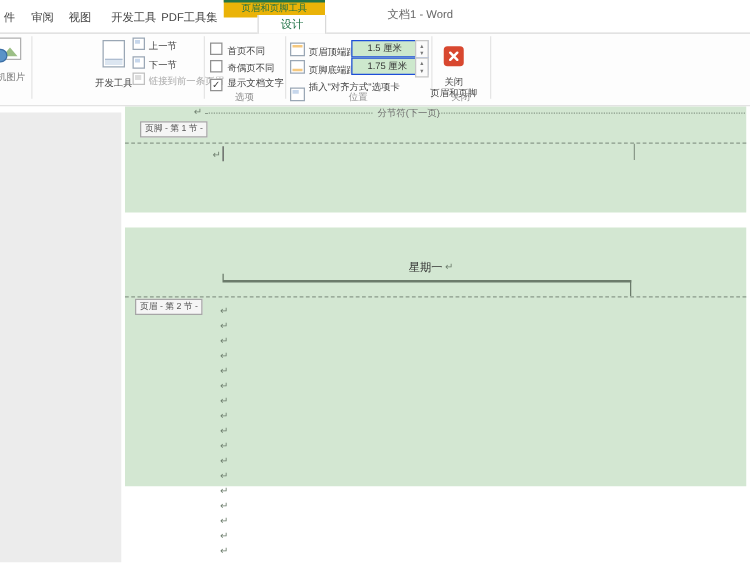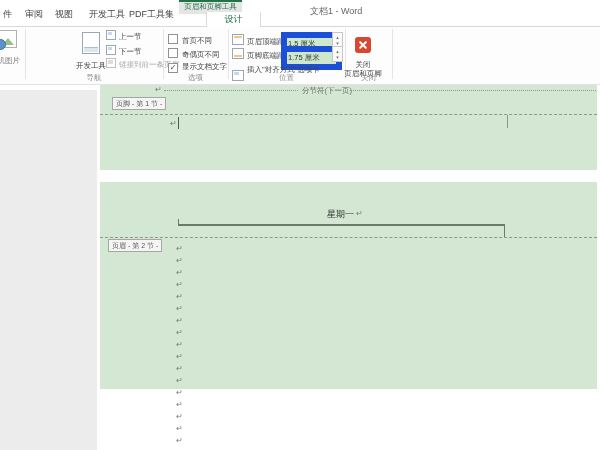--- a/index.html
+++ b/index.html
@@ -3,21 +3,21 @@
 <meta charset="utf-8">
 <style>
   html,body{margin:0;padding:0;background:#fff;}
   body{width:600px;height:450px;font-family:"Liberation Sans",sans-serif;overflow:hidden;position:relative;-webkit-font-smoothing:antialiased;}
   .app{position:absolute;inset:0;overflow:hidden;background:#fff;}
 
   
   .tabstrip{position:absolute;left:0;top:0;width:600px;height:26px;background:#fff;border-bottom:1px solid #d9d9d9;z-index:3;}
   .tab{position:absolute;top:8px;font-size:9px;color:#444;white-space:nowrap;cursor:default;}
   .title{position:absolute;left:310px;top:5px;font-size:9px;color:#666;white-space:nowrap;}
-  .ctx-header{position:absolute;left:179px;top:0;width:63px;height:12px;background:#e5e5e5;border-top:2px solid #217346;color:#1e7145;font-size:7.5px;line-height:10px;text-align:center;white-space:nowrap;z-index:4;}
+  .ctx-header{position:absolute;left:179px;top:0;width:81px;height:12px;background:#eab308;border-top:2px solid #217346;color:#1e7145;font-size:7.5px;line-height:10px;text-align:center;white-space:nowrap;z-index:4;}
   .active-tab{position:absolute;left:184px;top:12px;width:53px;height:15px;background:#fff;border-left:1px solid #d9d9d9;border-right:1px solid #d9d9d9;color:#1e7145;font-size:9px;line-height:15px;text-align:center;z-index:5;margin-left:22px;}
 
   
   .ribbon{position:absolute;left:0;top:27px;width:600px;height:57px;background:#fdfdfd;border-bottom:1px solid #e3e3e3;z-index:2;}
   .vsep{position:absolute;top:2px;height:50px;width:1px;background:#e5e5e5;}
   .grouplabel{position:absolute;bottom:1px;font-size:7.5px;color:#8a8a8a;text-align:center;white-space:nowrap;}
 
   .bigbtn{position:absolute;top:3px;width:40px;height:48px;text-align:center;cursor:default;}
   .bigbtn .lbl{display:block;margin-top:3px;font-size:7.5px;color:#444;white-space:nowrap;}
   .bigbtn.disabled .lbl{color:#a9a9a9;}
@@ -35,21 +35,21 @@
   .mini-icon.link::after{background:#dddddd;width:5px;height:4px;}
 
   .chkrow{position:absolute;left:168px;height:11px;font-size:7.5px;color:#444;white-space:nowrap;cursor:default;}
   .chk{display:inline-block;width:8px;height:8px;border:1px solid #919191;background:#fff;vertical-align:-1px;margin-right:4px;font-size:8px;line-height:8px;text-align:center;color:#444;}
 
   .posrow{position:absolute;left:232px;height:12px;font-size:7.5px;color:#444;white-space:nowrap;cursor:default;}
   .pos-icon{display:inline-block;width:10px;height:9px;border:1px solid #9aa7b5;background:#fff;position:relative;vertical-align:-1px;margin-right:3px;}
   .pos-icon.top::after{content:"";position:absolute;left:1px;right:1px;top:1px;height:2px;background:#f5c87e;}
   .pos-icon.bot::after{content:"";position:absolute;left:1px;right:1px;bottom:1px;height:2px;background:#f5c87e;}
   .pos-icon.tab::after{content:"";position:absolute;left:1px;top:1px;width:5px;height:3px;background:#c7d7ec;}
-  .valuebox{position:absolute;top:-2px;width:48px;height:12px;background:#cde8cd;border:6px solid #1d4ed8;font-size:7.5px;line-height:12px;padding-left:1px;color:#333;}
+  .valuebox{position:absolute;top:-2px;width:48px;height:12px;background:#cde8cd;border:1px solid #1d4ed8;font-size:7.5px;line-height:12px;padding-left:12px;color:#333;}
   .spinner{position:absolute;top:-2px;width:9px;height:14px;border:1px solid #c6c6c6;background:#fafafa;display:flex;flex-direction:column;align-items:center;justify-content:center;}
   .spinner span{font-size:5px;line-height:6px;color:#777;}
 
   .closebtn{position:absolute;left:340px;top:10px;width:46px;text-align:center;cursor:default;}
   .xicon{position:relative;display:inline-block;width:16px;height:16px;background:#d8472f;border-radius:3px;}
   .xicon::before,.xicon::after{content:"";position:absolute;left:3px;top:7px;width:10px;height:2px;background:#fff;border-radius:1px;}
   .xicon::before{transform:rotate(45deg);}
   .xicon::after{transform:rotate(-45deg);}
   .closebtn .lbl{display:block;font-size:7.5px;color:#444;line-height:9px;white-space:nowrap;}
 
@@ -112,21 +112,20 @@
     </div>
     <div class="smallbtn" style="top:3px">
       <span class="mini-icon"></span><span>上一节</span>
     </div>
     <div class="smallbtn" style="top:18px">
       <span class="mini-icon"></span><span>下一节</span>
     </div>
     <div class="smallbtn disabled" style="top:31px">
       <span class="mini-icon link"></span><span>链接到前一条页眉</span>
     </div>
-    <div class="grouplabel" style="left:25px;width:138px">导航</div>
 
     <div class="chkrow" style="top:7px">
       <span class="chk"></span><span>首页不同</span>
     </div>
     <div class="chkrow" style="top:21px">
       <span class="chk"></span><span>奇偶页不同</span>
     </div>
     <div class="chkrow" style="top:35px">
       <span class="chk">✓</span><span>显示文档文字</span>
     </div>

